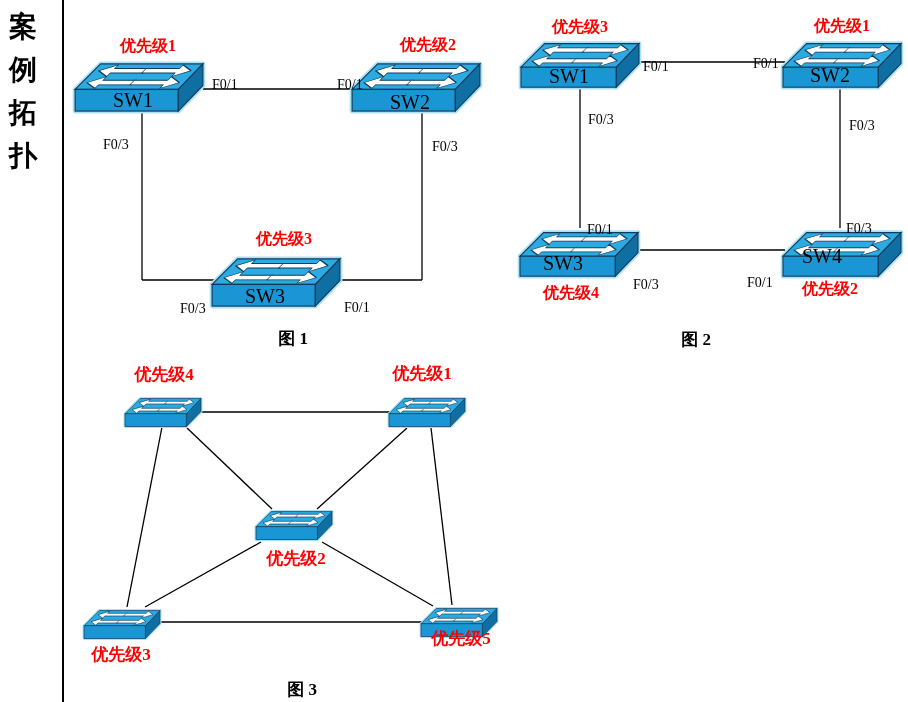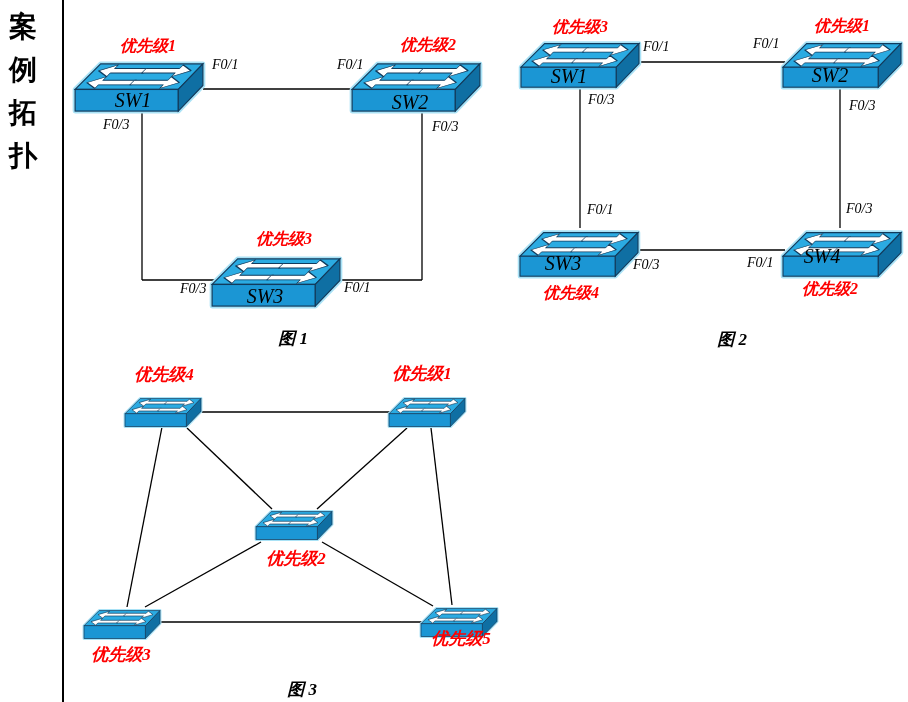--- a/index.html
+++ b/index.html
@@ -3,22 +3,22 @@
 <meta charset="utf-8">
 <style>
   html,body{margin:0;padding:0;background:#ffffff;}
   .screen{position:relative;width:908px;height:702px;background:#fff;overflow:hidden;
           font-family:"Liberation Serif",serif;}
   .vline{position:absolute;left:62px;top:0;width:2px;height:702px;background:#000;}
   .schar{position:absolute;left:7px;width:32px;text-align:center;font-size:28px;font-weight:bold;
          color:#000;font-family:"Liberation Serif",serif;}
   .wires{position:absolute;left:0;top:0;}
   .sw{position:absolute;overflow:visible;}
-  .lbl{position:absolute;color:#000;white-space:nowrap;line-height:1.05;font-style:italic;}
-  .port{font-size:14px;}
+  .lbl{position:absolute;color:#000;white-space:nowrap;line-height:1.05;}
+  .port{font-size:14px;margin-top:20px;}
   .swname{font-size:20px;transform:translateX(-50%);}
   .prio{font-size:16px;font-weight:bold;color:#fe0000;transform:translateX(-50%);}
   .prio3{font-size:17px;}
   .cap{font-size:17px;font-weight:bold;transform:translateX(-50%);margin-left:24px;}
 </style>
 </head>
 <body>
 
 <svg width="0" height="0" style="position:absolute" aria-hidden="true">
   <defs>
@@ -132,21 +132,21 @@
   <div class="lbl swname" style="left:563px;top:253px">SW3</div>
   <div class="lbl swname" style="left:822px;top:246px">SW4</div>
   <div class="lbl port" style="left:643px;top:40px">F0/1</div>
   <div class="lbl port" style="left:588px;top:93px">F0/3</div>
   <div class="lbl port" style="left:753px;top:37px">F0/1</div>
   <div class="lbl port" style="left:849px;top:99px">F0/3</div>
   <div class="lbl port" style="left:587px;top:203px">F0/1</div>
   <div class="lbl port" style="left:633px;top:258px">F0/3</div>
   <div class="lbl port" style="left:846px;top:202px">F0/3</div>
   <div class="lbl port" style="left:747px;top:256px">F0/1</div>
-  <div class="lbl cap" style="left:708px;top:331px">图 2</div>
+  <div class="lbl cap" style="left:672px;top:331px">图 2</div>
 
   <div class="lbl prio prio3" style="left:164px;top:366px">优先级4</div>
   <div class="lbl prio prio3" style="left:422px;top:365px">优先级1</div>
   <div class="lbl prio prio3" style="left:296px;top:550px">优先级2</div>
   <div class="lbl prio prio3" style="left:121px;top:646px">优先级3</div>
   <div class="lbl prio prio3" style="left:461px;top:630px">优先级5</div>
   <div class="lbl cap" style="left:278px;top:681px">图 3</div>
 
 </div>
 

